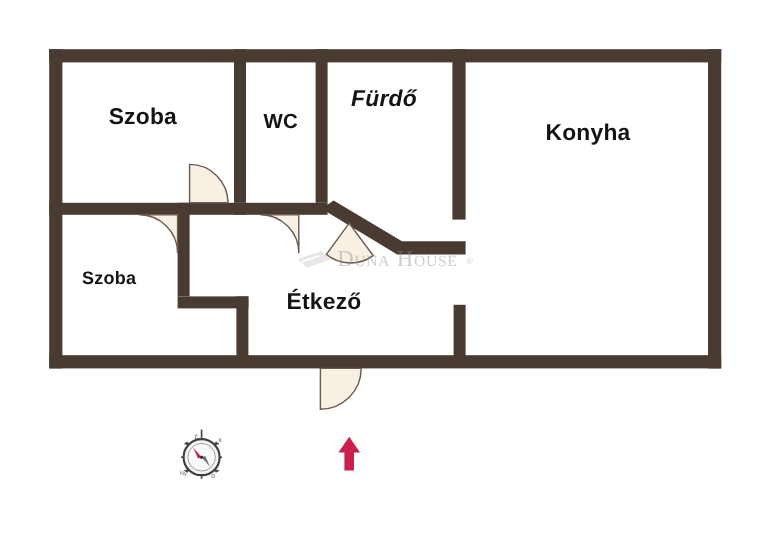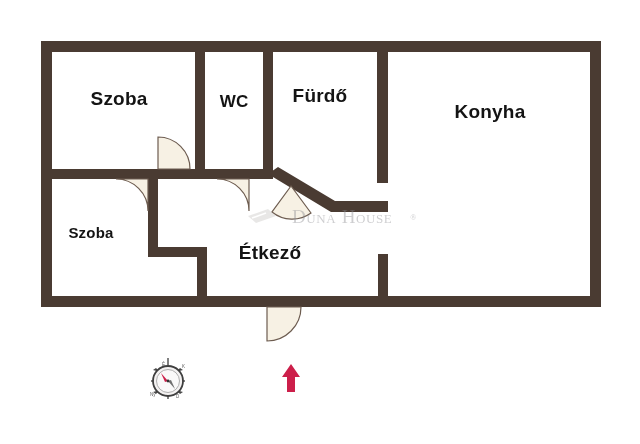--- a/index.html
+++ b/index.html
@@ -40,21 +40,21 @@
   .room-label.sz-big { font-size: 19px; }
   .room-label.sz-med { font-size: 17px; }
   .room-label.sz-small { font-size: 15px; }
 
   #watermark {
     position: absolute;
     left: 244px;
     top: 206px;
     display: flex;
     align-items: center;
-    gap: 18px;
+    gap: 7px;
     opacity: 0.42;
     pointer-events: none;
   }
   #watermark .wm-text {
     font-family: "Liberation Serif", serif;
     font-variant: small-caps;
     font-size: 19px;
     color: #8c8c91;
     letter-spacing: 0.6px;
     white-space: nowrap;
@@ -154,21 +154,21 @@
     <g opacity="0.42">
       <path d="M 248,216 L 268,209 L 276,216 L 256,223 Z" fill="#c9c7c4"></path>
       <path d="M 252,218 L 266,213" stroke="#ffffff" stroke-width="1.6" fill="none"></path>
     </g>
   </svg>
 
   <div class="room-label sz-big" style="left:119px; top:98px;">Szoba</div>
 
   <div class="room-label sz-med" style="left:234px; top:101px;text-align:center;">WC</div>
 
-  <div class="room-label sz-big" style="left:320px; top:95px;">Fürdő</div>
+  <div class="room-label sz-big" style="left:320px; top:83px;font-style:italic;">Fürdő</div>
 
   <div class="room-label sz-big" style="left:490px; top:111px;">Konyha</div>
 
   <div class="room-label sz-small" style="left:91px; top:232px;">Szoba</div>
 
   <div class="room-label sz-big" style="left:270px; top:252px;">Étkező</div>
 
 
   <div id="watermark">
     <span style="width:30px;"></span>

